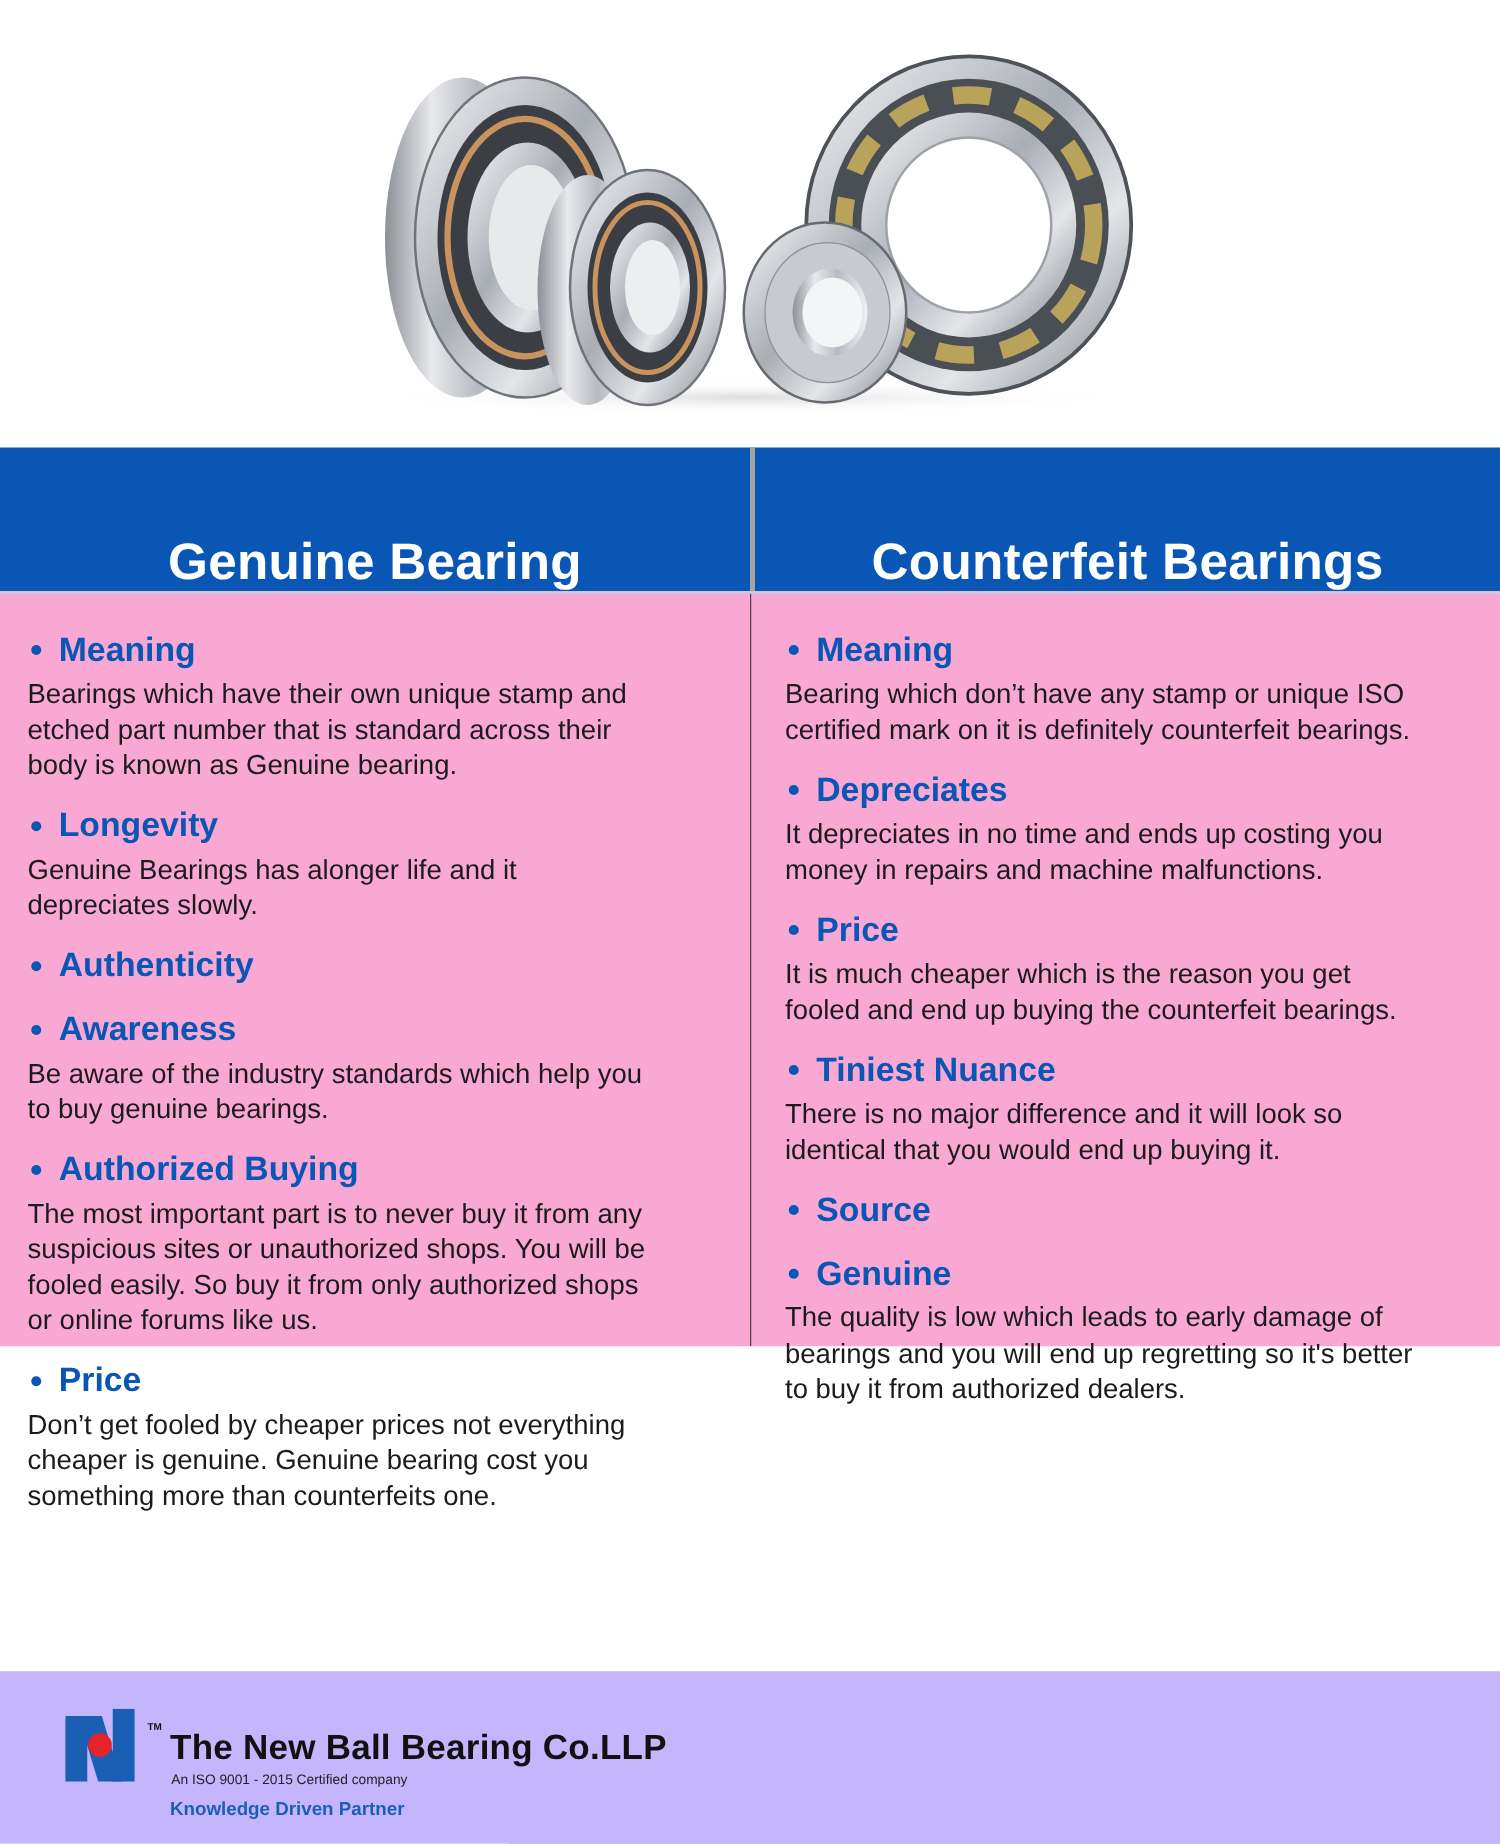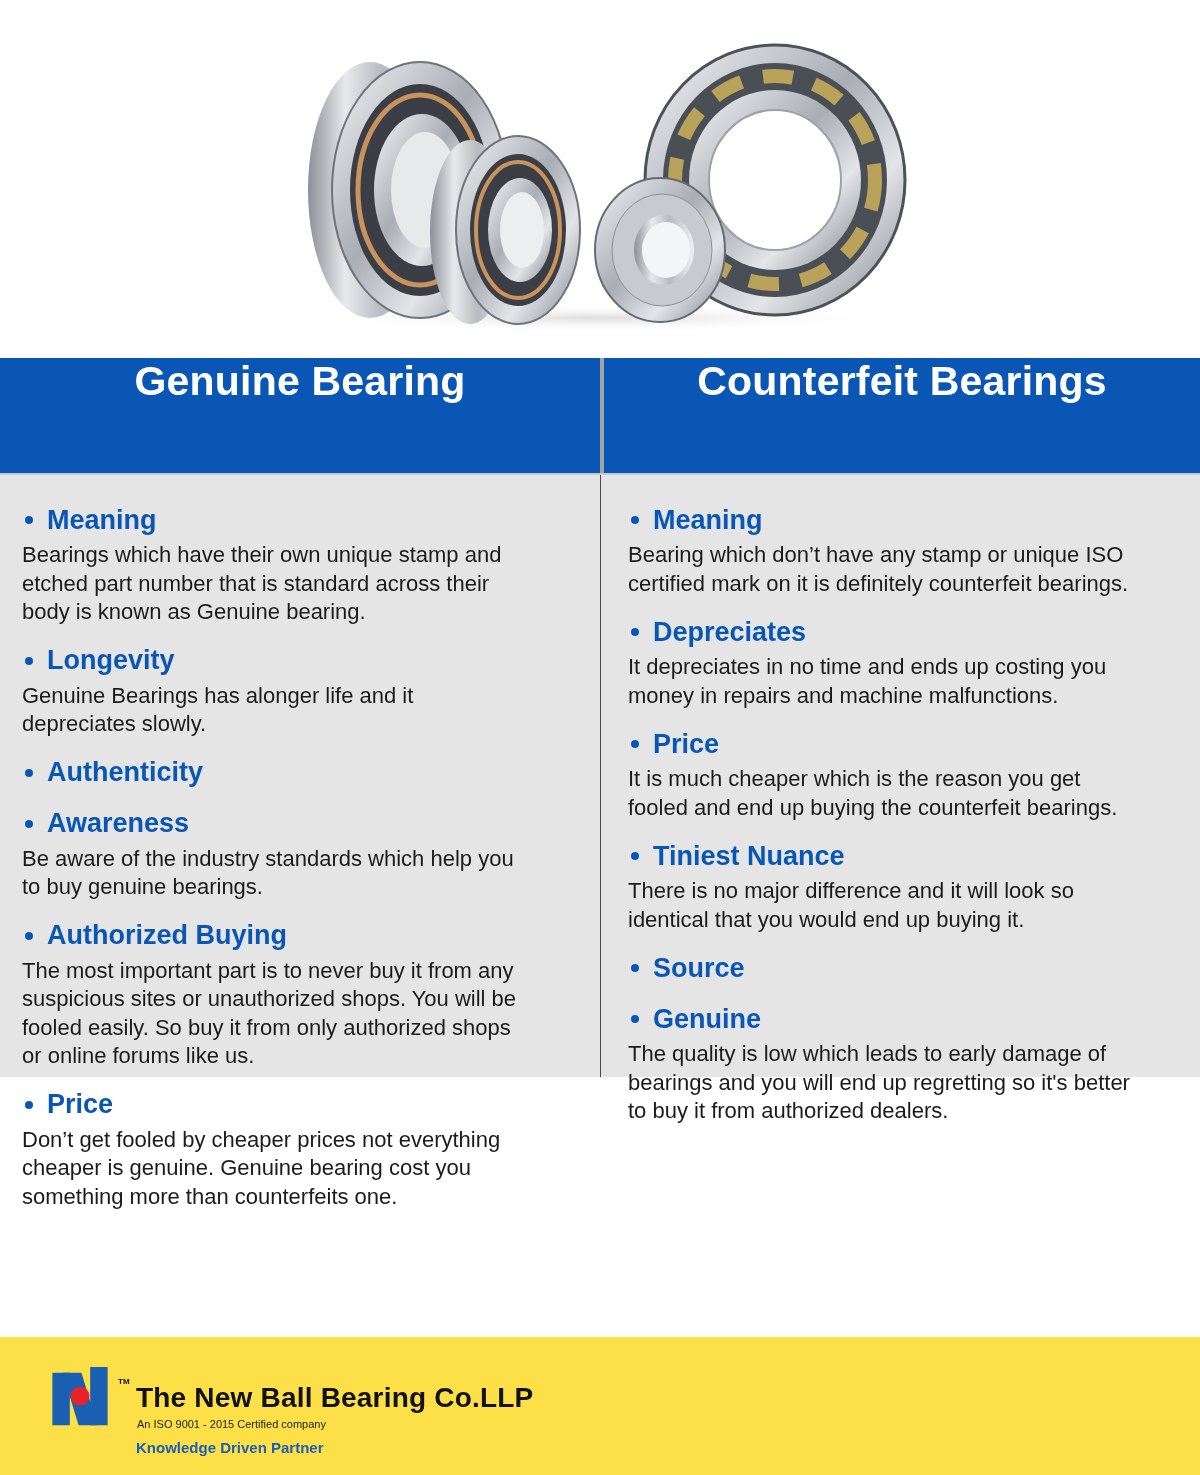--- a/index.html
+++ b/index.html
@@ -2,37 +2,37 @@
 <html><head>
 <meta charset="utf-8">
 <style>
   * { box-sizing: border-box; margin: 0; padding: 0; }
   html, body { width: 1200px; height: 1475px; background: #ffffff; overflow: hidden; }
   body { font-family: "Liberation Sans", "DejaVu Sans", sans-serif; position: relative; }
 
   .hero { position: absolute; left: 0; top: 0; width: 1200px; height: 358px; background: #ffffff; }
 
   .headers { position: absolute; left: 0; top: 358px; width: 1200px; height: 115px; display: flex; }
-  .header { width: 600px; height: 115px; background: #0a56b4; display: flex; align-items: flex-start; justify-content: center; }
+  .header { width: 600px; height: 115px; background: #0a56b4; display: flex; align-items: flex-end; justify-content: center; }
   .header.right { border-left: 4px solid #a3a3a3; width: 600px; }
   .header h1 { color: #ffffff; font-size: 41px; font-weight: 700; letter-spacing: 0.2px; }
 
-  .content { position: absolute; left: 0; top: 473px; width: 1200px; height: 604px; background: #e5e5e5; display: flex; border-top: 2px solid #c9cad8; }
+  .content { position: absolute; left: 0; top: 473px; width: 1200px; height: 604px; background: #f9a8d4; display: flex; border-top: 2px solid #c9cad8; }
   .col { width: 600px; height: 100%; position: relative; }
   .col.right { border-left: 1px solid #4a4a4a; }
   .col.left .list { padding-left: 22px; padding-top: 28px; }
   .col.right .list { padding-left: 27px; padding-top: 28px; }
 
   .item { margin-bottom: 17px; }
   .item-title { display: flex; align-items: center; height: 34px; }
   .bullet { width: 8px; height: 8px; border-radius: 50%; background: #0a56b4; margin-left: 3px; margin-right: 14px; flex-shrink: 0; }
   .item-title span.t { color: #0a56b4; font-weight: 700; font-size: 27px; }
   .item-desc { margin-top: 4px; color: #1b1b1b; font-size: 22px; line-height: 28.5px; width: 510px; }
 
-  .footer { position: absolute; left: 0; top: 1337px; width: 1200px; height: 138px; background: #fde047; }
+  .footer { position: absolute; left: 0; top: 1337px; width: 1200px; height: 138px; background: #c4b5fd; }
   .logo { position: absolute; left: 42px; top: 33px; width: 76px; height: 110px; }
   .tm { position: absolute; left: 118px; top: 40px; font-size: 8px; font-weight: 700; color: #111; }
   .company { position: absolute; left: 136px; top: 45px; font-size: 28px; font-weight: 700; color: #111; letter-spacing: 0.2px; }
   .cert { position: absolute; left: 137px; top: 81px; font-size: 11px; color: #222; }
   .tagline { position: absolute; left: 136px; top: 102px; font-size: 15px; font-weight: 700; color: #1a5eb8; }
 </style>
 </head>
 <body>
 
 <div class="hero">

